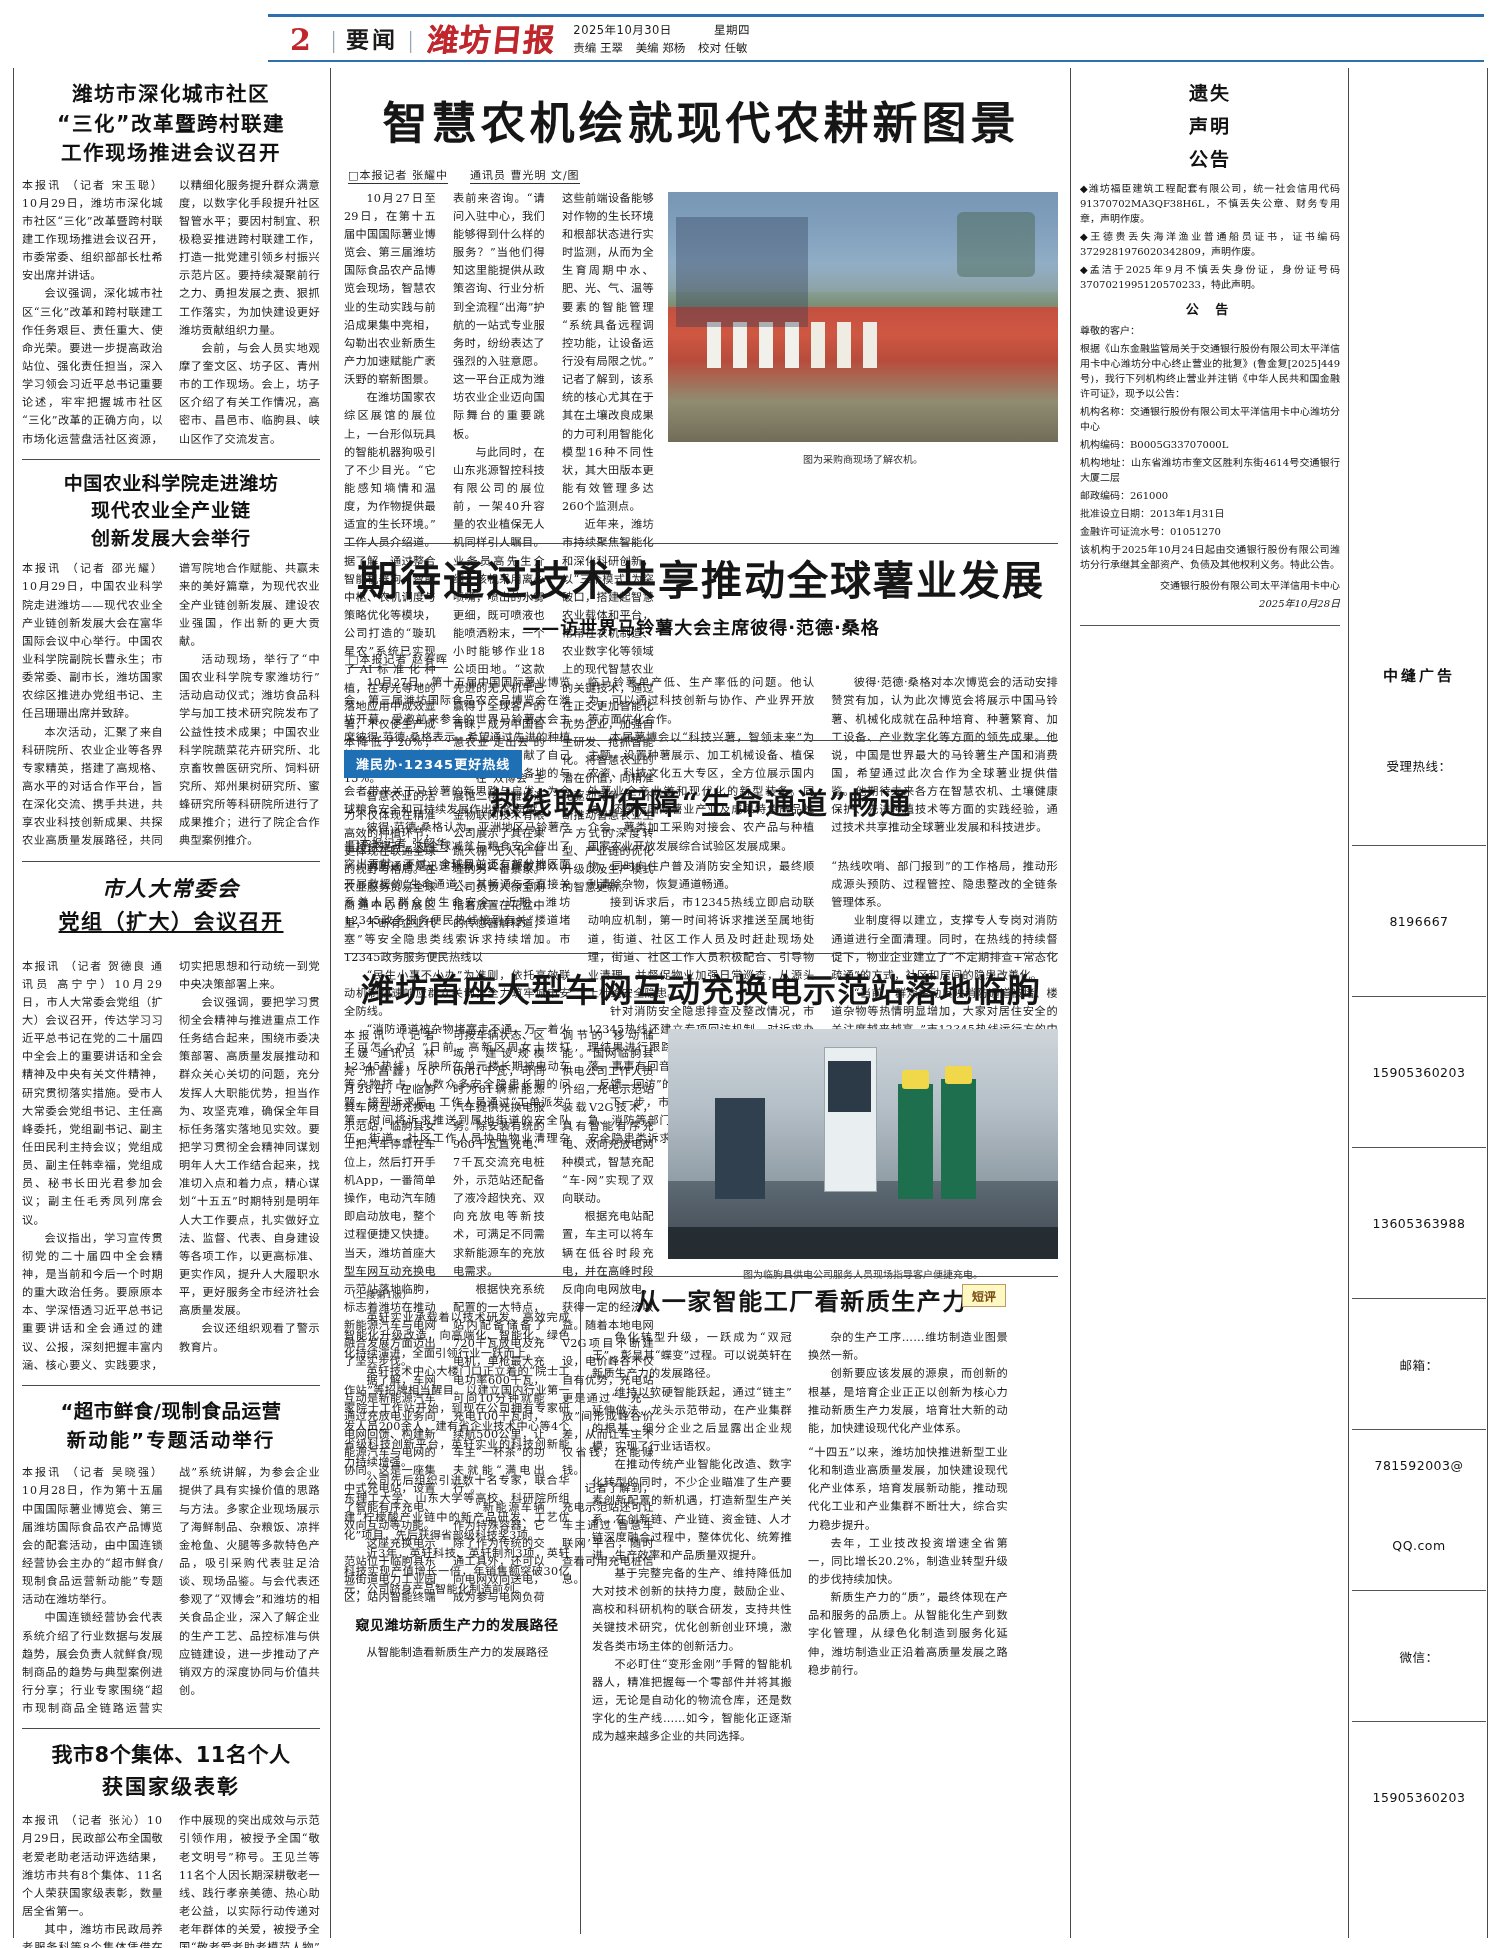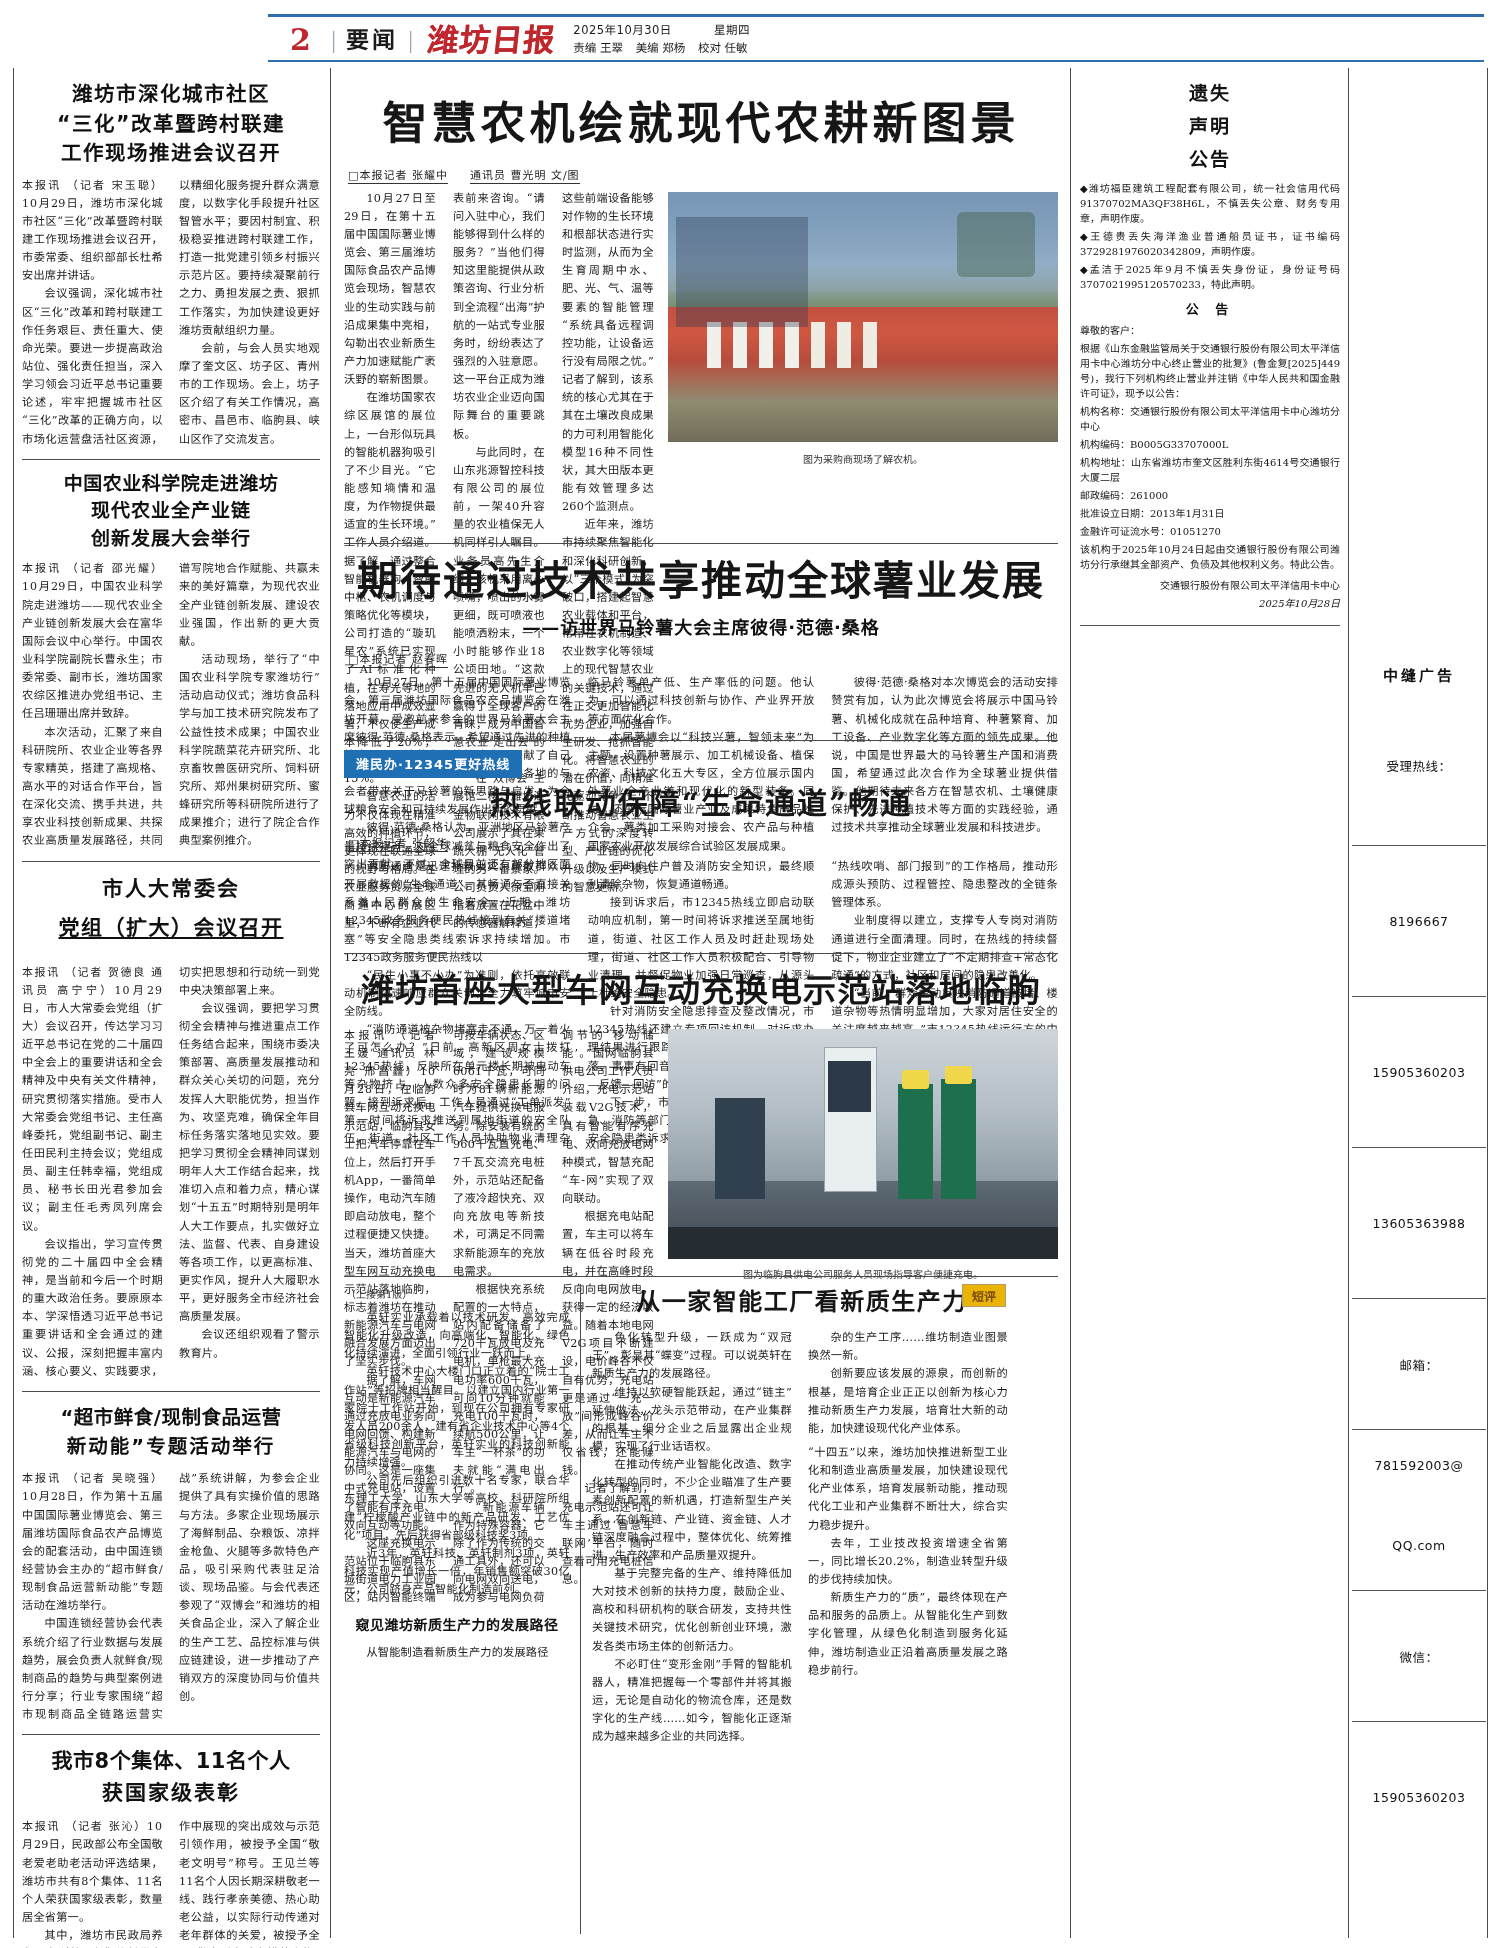--- a/index.html
+++ b/index.html
@@ -114,21 +114,21 @@
     border-bottom:1px solid #555;
     display:flex;align-items:center;justify-content:center;
     font-family:"DejaVu Sans","Liberation Sans",sans-serif;
     font-size:12.5px;color:#111;letter-spacing:0.5px;
   }
   .ad-title{
     font-family:"DejaVu Sans","Liberation Sans",sans-serif;
     font-size:15px;font-weight:bold;text-align:center;letter-spacing:3px;
   }
   .kicker{
-    display:inline-block;background:#eab308;border:1px solid #b99a6b;
+    display:inline-block;background:#fef9c3;border:1px solid #b99a6b;
     color:#7a4a14;font-size:12px;font-weight:bold;padding:2px 9px;
     font-family:"DejaVu Sans","Liberation Sans",sans-serif;
   }
   .small-note{font-size:10px;color:#333;font-family:"DejaVu Serif",serif;}
   .underline-by{border-bottom:1px solid #333;padding-bottom:1px;}
 </style>
 </head>
 <body>
 
 <div class="page">
@@ -184,21 +184,21 @@
       <div class="body-col cols2">
         <p class="noind"><span class="byline">本报讯 （记者 邵光耀）10</span><span>月29日，中国农业科学院走进潍坊——现代农业全产业链创新发展大会在富华国际会议中心举行。中国农业科学院副院长曹永生；市委常委、副市长，潍坊国家农综区推进办党组书记、主任吕珊珊出席并致辞。</span></p>
         <p>本次活动，汇聚了来自科研院所、农业企业等各界专家精英，搭建了高规格、高水平的对话合作平台，旨在深化交流、携手共进，共享农业科技创新成果、共探农业高质量发展路径，共同谱写院地合作赋能、共赢未来的美好篇章，为现代农业全产业链创新发展、建设农业强国，作出新的更大贡献。</p>
         <p>活动现场，举行了“中国农业科学院专家潍坊行”活动启动仪式；潍坊食品科学与加工技术研究院发布了公益性技术成果；中国农业科学院蔬菜花卉研究所、北京畜牧兽医研究所、饲料研究所、郑州果树研究所、蜜蜂研究所等科研院所进行了成果推介；进行了院企合作典型案例推介。</p>
       </div>
     </div>
 
     <div class="hrule" style="position:relative;left:0;width:298px;margin:10px 0 0;background:#4a4a4a;"></div>
 
     <div>
-      <div class="hl" style="font-size:21px;line-height:1.5;letter-spacing:2px;margin:12px 0 8px;">市人大常委会</div>
+      <div class="hl" style="font-size:21px;line-height:1.5;letter-spacing:2px;margin:12px 0 2px;font-style:italic;">市人大常委会</div>
       <div class="hl" style="font-size:21px;line-height:1.5;letter-spacing:1.5px;margin-bottom:19px;text-decoration:underline;">党组（扩大）会议召开</div>
       <div class="body-col cols2">
         <p class="noind"><span class="byline">本报讯 （记者 贺德良 通讯员 高宁宁）10月29日，</span><span>市人大常委会党组（扩大）会议召开，传达学习习近平总书记在党的二十届四中全会上的重要讲话和全会精神及中央有关文件精神，研究贯彻落实措施。受市人大常委会党组书记、主任高峰委托，党组副书记、副主任田民利主持会议；党组成员、副主任韩幸福，党组成员、秘书长田光君参加会议；副主任毛秀凤列席会议。</span></p>
         <p>会议指出，学习宣传贯彻党的二十届四中全会精神，是当前和今后一个时期的重大政治任务。要原原本本、学深悟透习近平总书记重要讲话和全会通过的建议、公报，深刻把握丰富内涵、核心要义、实践要求，切实把思想和行动统一到党中央决策部署上来。</p>
         <p>会议强调，要把学习贯彻全会精神与推进重点工作任务结合起来，围绕市委决策部署、高质量发展推动和群众关心关切的问题，充分发挥人大职能优势，担当作为、攻坚克难，确保全年目标任务落实落地见实效。要把学习贯彻全会精神同谋划明年人大工作结合起来，找准切入点和着力点，精心谋划“十五五”时期特别是明年人大工作要点，扎实做好立法、监督、代表、自身建设等各项工作，以更高标准、更实作风，提升人大履职水平，更好服务全市经济社会高质量发展。</p>
         <p>会议还组织观看了警示教育片。</p>
       </div>
     </div>
 
     <div class="hrule" style="position:relative;left:0;width:298px;margin:10px 0 0;background:#4a4a4a;"></div>

